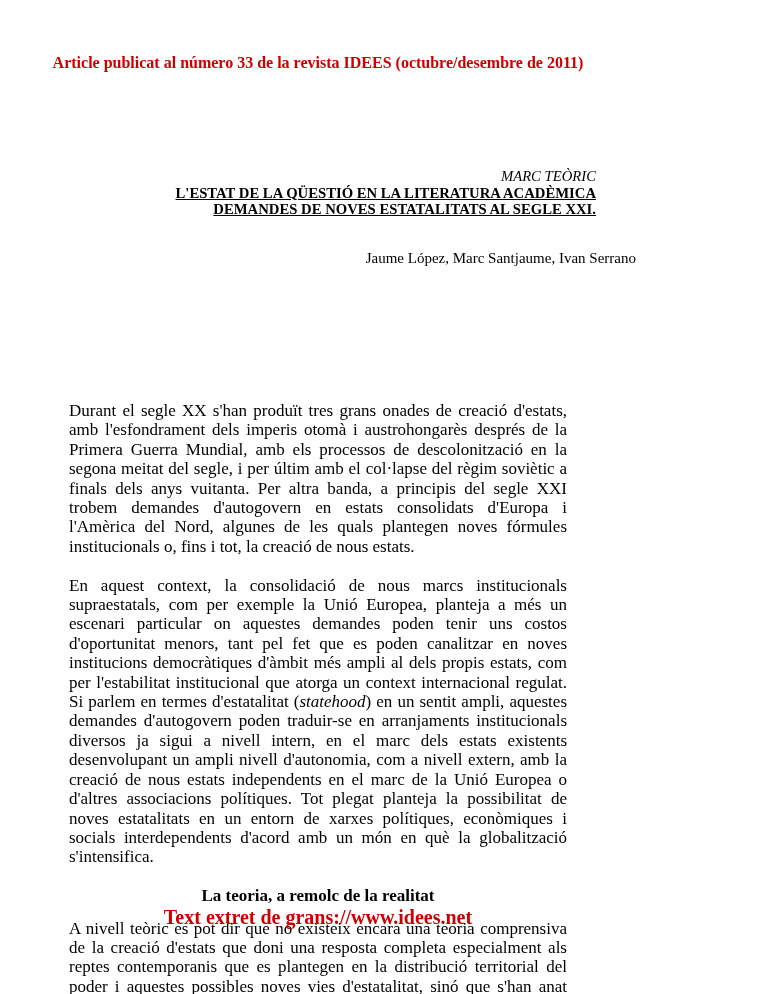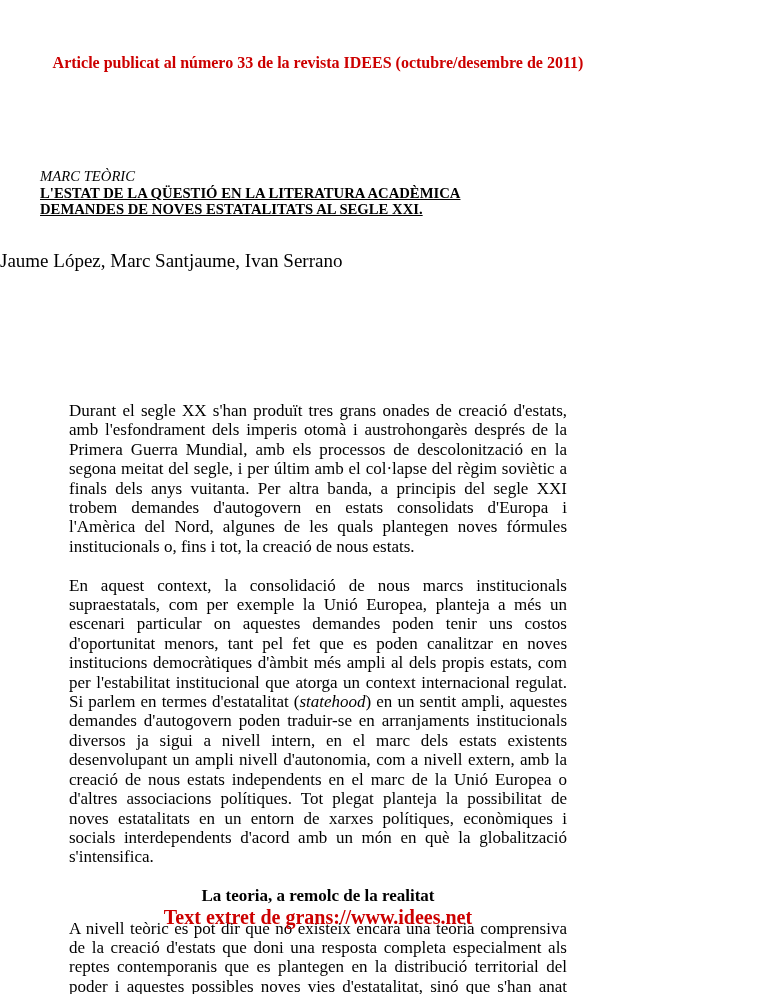--- a/index.html
+++ b/index.html
@@ -12,27 +12,27 @@
     font-family:"Liberation Serif", serif;
     overflow:hidden;
   }
   .header-note {
     position:absolute; top:54px; left:30px; right:30px;
     text-align:center; font-weight:bold; font-size:16px;
     color:var(--accent);
   }
   .title-block {
     position:absolute; top:168px; left:40px; right:40px;
-    text-align:left; font-size:14.7px; line-height:16.6px;
+    text-align:right; font-size:14.7px; line-height:16.6px;
   }
   .kicker { font-style:italic; }
   .title-line { font-weight:bold; text-decoration:underline; }
   .authors {
     position:absolute; top:250px; left:0; right:0;
-    text-align:left; font-size:19px;
+    text-align:right; font-size:15px;
   }
   .body-text {
     position:absolute; top:401px; left:69px; right:69px;
     font-size:17px; line-height:19.4px; text-align:justify;
   }
   .body-text p { margin:0 0 19.4px 0; }
   .section-heading {
     font-weight:bold; text-align:center;
     margin:14px 0 13px 0 !important;
   }

